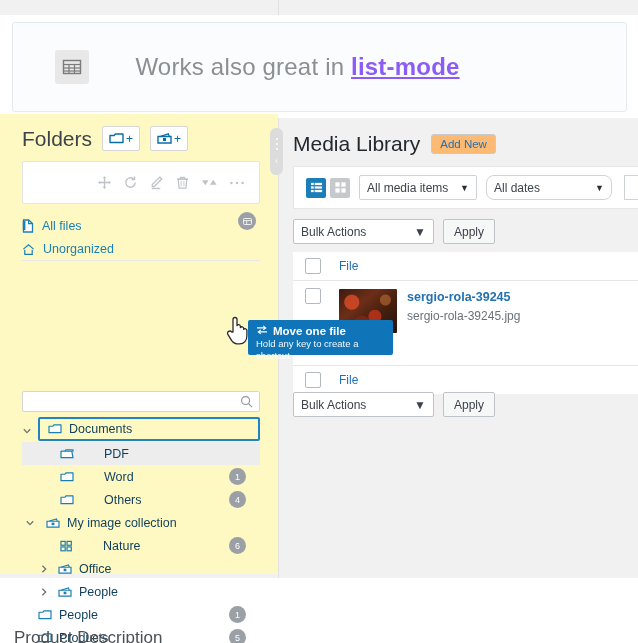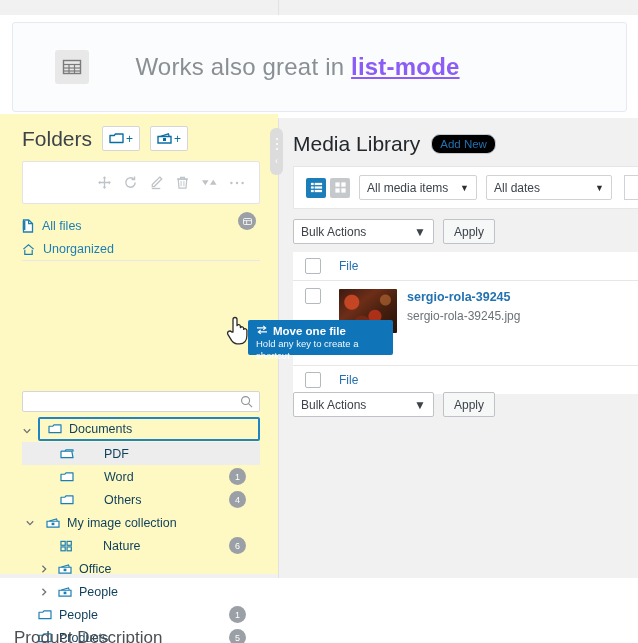--- a/index.html
+++ b/index.html
@@ -100,21 +100,21 @@
     align-items:center;justify-content:center;gap:3px;cursor:col-resize;
   }
   .splitter .dot{width:2px;height:2px;border-radius:50%;background:#ffffff;}
   .splitter .chev{color:#ffffff;font-size:9px;margin-top:3px;}
 
   
   .media{position:absolute;left:279px;top:118px;width:359px;height:460px;}
   .media-head{position:absolute;left:14px;top:14px;display:flex;align-items:center;gap:11px;}
   .media-title{font-size:21px;color:#23282d;font-weight:400;}
   .add-new{
-    border:1px solid #c6cbd0;background:#000000;border-radius:9px;
+    border:1px solid #c6cbd0;background:#fdba74;border-radius:3px;
     color:#2271b1;font-size:11.5px;padding:3px 8px;cursor:pointer;
     font-family:"Liberation Sans", sans-serif;
   }
   .filter-bar{
     position:absolute;left:14px;top:48px;width:400px;height:43px;
     background:#fff;border:1px solid #e6e6e6;box-sizing:border-box;
     display:flex;align-items:center;gap:9px;padding-left:12px;
   }
   .view-toggle{display:flex;gap:4px;align-items:center;}
   .vt{width:20px;height:20px;border-radius:2px;display:flex;align-items:center;justify-content:center;cursor:pointer;}
@@ -480,21 +480,21 @@
               <rect x="7.9" y="1.5" width="4.6" height="4.6" fill="#fff"></rect>
               <rect x="1.5" y="7.9" width="4.6" height="4.6" fill="#fff"></rect>
               <rect x="7.9" y="7.9" width="4.6" height="4.6" fill="#fff"></rect>
             </svg>
         </span>
       </div>
       <div class="sel" style="width:118px;">
         <span>All media items</span>
         <span class="caret">▼</span>
       </div>
-      <div class="sel" style="width:126px;">
+      <div class="sel" style="width:126px;border-radius:8px;">
         <span>All dates</span>
         <span class="caret">▼</span>
       </div>
     </div>
 
     <div class="bulk-row">
       <div class="bulk-sel">
         <span>Bulk Actions</span>
         <span class="caret">▼</span>
       </div>

